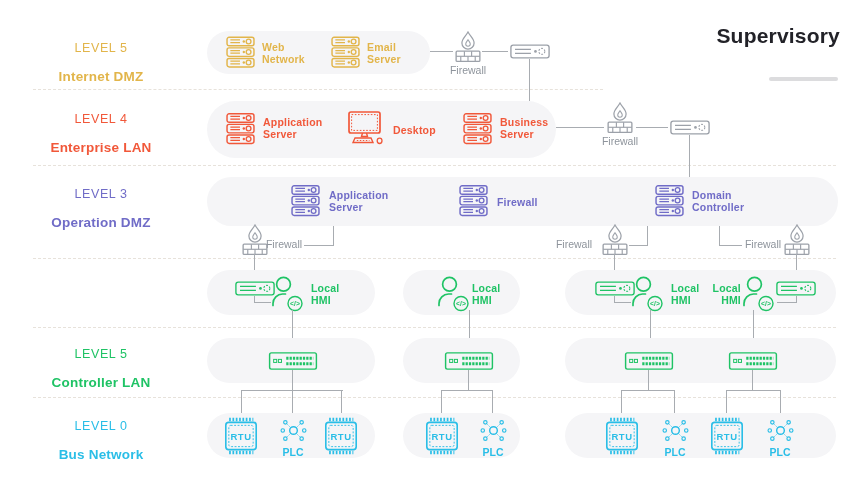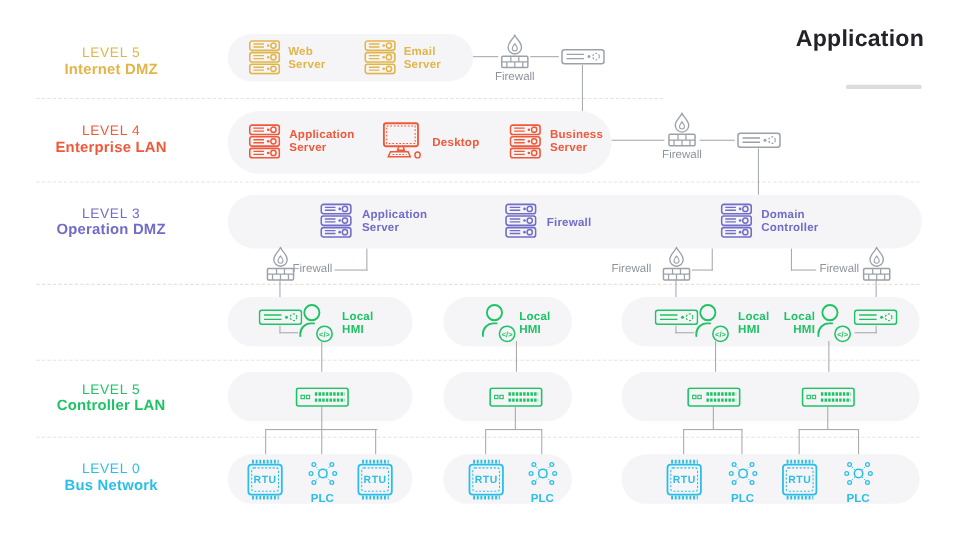--- a/index.html
+++ b/index.html
@@ -4,21 +4,21 @@
 <style>
   html,body{margin:0;padding:0;background:#fff}
   .canvas{position:relative;width:868px;height:488px;background:#ffffff;font-family:"Liberation Sans",sans-serif;overflow:hidden}
   .pill{position:absolute;background:#F5F5F7;border-radius:999px}
   .sep{position:absolute;height:0;border-top:1.6px dashed #E7E2DB}
   .ln{position:absolute;background:#A8ACB1}
   .ln.h{height:1.4px}
   .ln.v{width:1.4px}
   .lvl{position:absolute;left:15px;width:172px;text-align:center}
   .lvl .t1{font-size:12.5px;font-weight:500;letter-spacing:.6px;line-height:14px}
-  .lvl .t2{font-size:13.5px;font-weight:700;letter-spacing:.2px;line-height:14px;margin-top:1px}
+  .lvl .t2{font-size:13.5px;font-weight:700;letter-spacing:.2px;line-height:14px;margin-top:15px}
   .ic{position:absolute}
   .nlabel{position:absolute;font-size:10.5px;line-height:12px;font-weight:600;letter-spacing:.2px}
   .fwlabel{position:absolute;font-size:10.5px;line-height:11px;font-weight:500;color:#8E949C;text-align:center}
   .c-gold{color:#E2B54A}
   .c-red{color:#F1583A}
   .c-purple{color:#706CC7}
   .c-green{color:#1FC365}
   .c-cyan{color:#2ABEE7}
   .c-gray{color:#9CA1A9}
   .rtu{position:absolute;width:38px;height:38px}
@@ -108,21 +108,21 @@
     </defs>
   </svg>
 
   <div class="sep" style="left:33px;top:89px;width:570px"></div>
   <div class="sep" style="left:33px;top:165px;width:803px"></div>
   <div class="sep" style="left:33px;top:258px;width:803px"></div>
   <div class="sep" style="left:33px;top:327px;width:803px"></div>
   <div class="sep" style="left:33px;top:397px;width:803px"></div>
 
   <div class="title">
-    <div>Application</div>
+    <div>Supervisory</div>
   </div>
   <div class="tbar"></div>
 
   <div class="lvl c-gold" style="top:41px">
     <div class="t1">LEVEL 5</div>
     <div class="t2">Internet DMZ</div>
   </div>
   <div class="lvl c-red" style="top:112px">
     <div class="t1">LEVEL 4</div>
     <div class="t2">Enterprise LAN</div>
@@ -137,21 +137,21 @@
   </div>
   <div class="lvl c-cyan" style="top:419px">
     <div class="t1">LEVEL 0</div>
     <div class="t2">Bus Network</div>
   </div>
 
   <div class="pill" style="left:207px;top:31px;width:223px;height:43px"></div>
   <svg class="ic c-gold" style="left:226px;top:36px" width="29" height="32" viewBox="0 0 28 30">
       <use href="#i-server"></use>
     </svg>
-  <div class="nlabel c-gold" style="left:262px;top:41px;width:48px">Web Server</div>
+  <div class="nlabel c-gold" style="left:262px;top:41px;width:48px">Web Network</div>
   <svg class="ic c-gold" style="left:331px;top:36px" width="29" height="32" viewBox="0 0 28 30">
       <use href="#i-server"></use>
     </svg>
   <div class="nlabel c-gold" style="left:367px;top:41px;width:48px">Email Server</div>
   <div class="ln h" style="left:430px;top:51px;width:23px"></div>
   <svg class="ic c-gray" style="left:454px;top:31px" width="28" height="32" viewBox="0 0 27 31">
       <use href="#i-firewall"></use>
     </svg>
   <div class="fwlabel" style="left:448px;top:65px;width:40px">Firewall</div>
   <div class="ln h" style="left:482px;top:51px;width:26px"></div>

